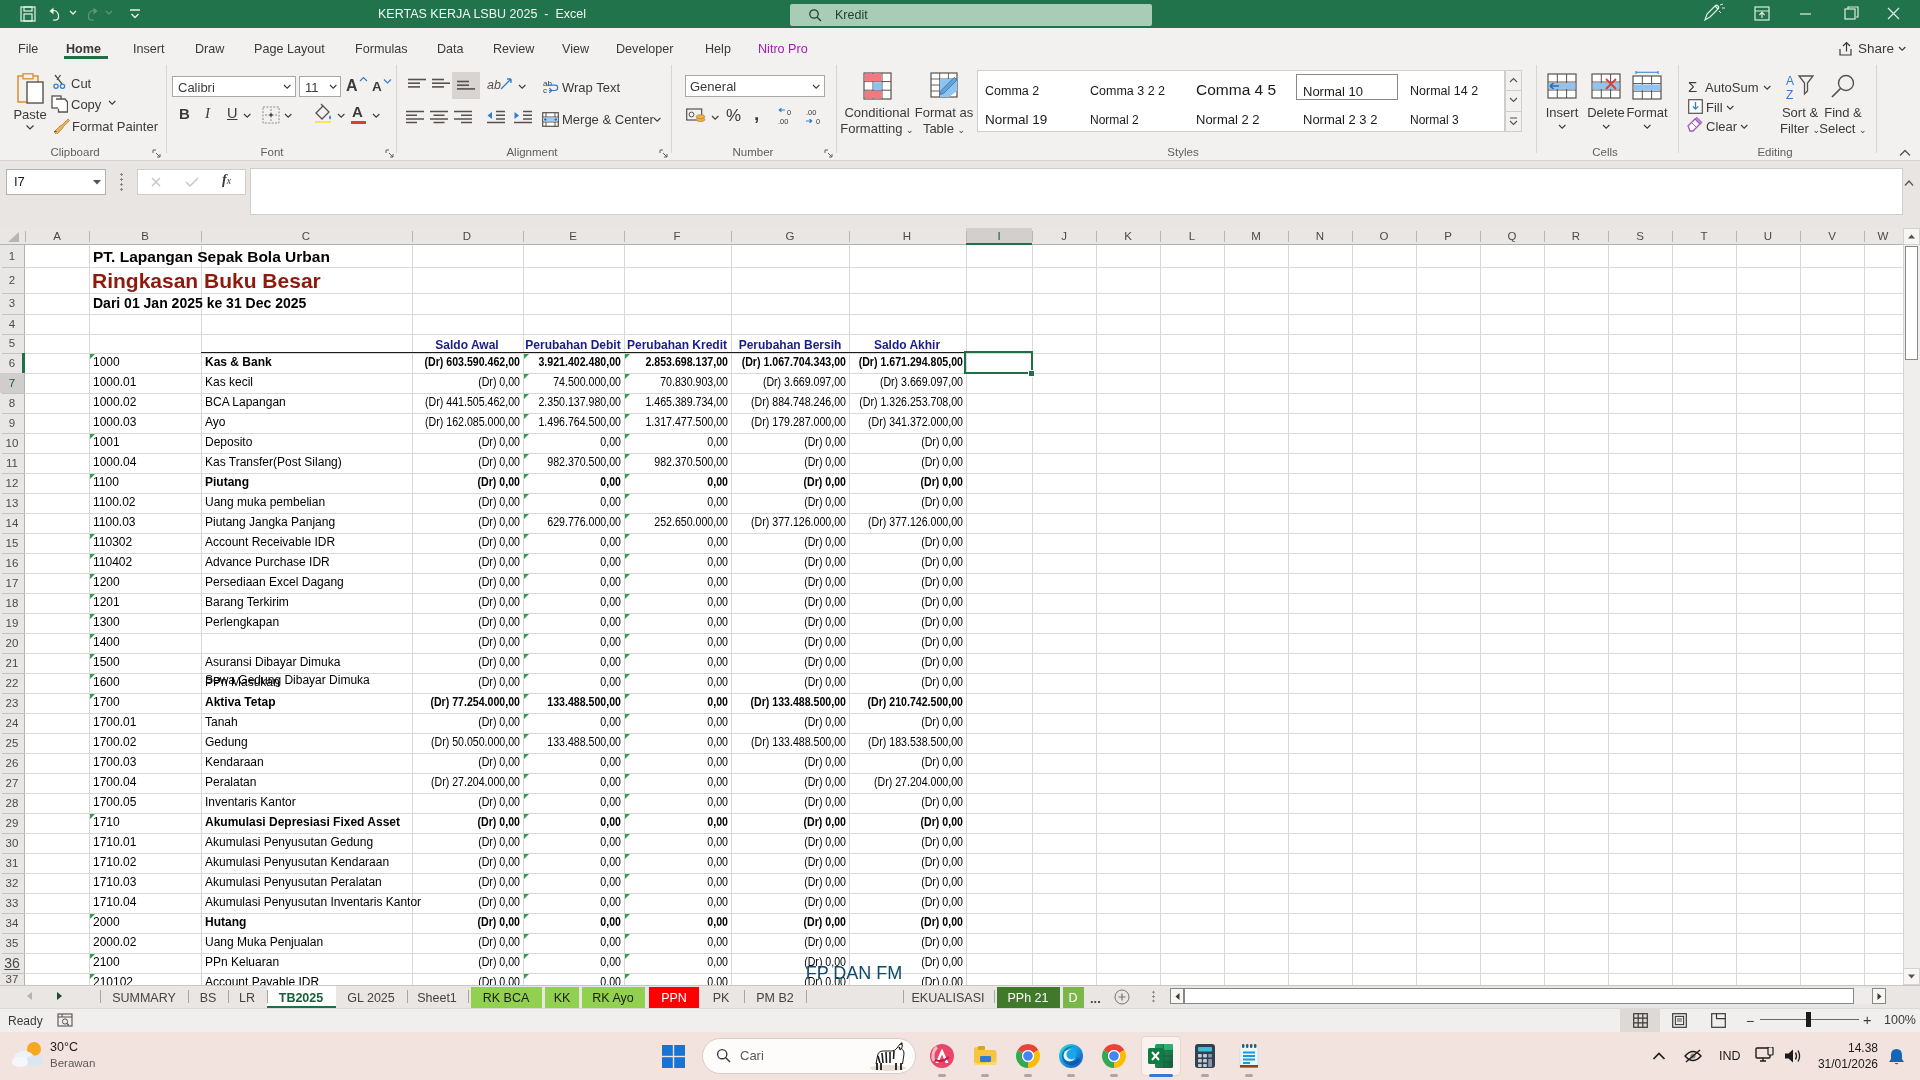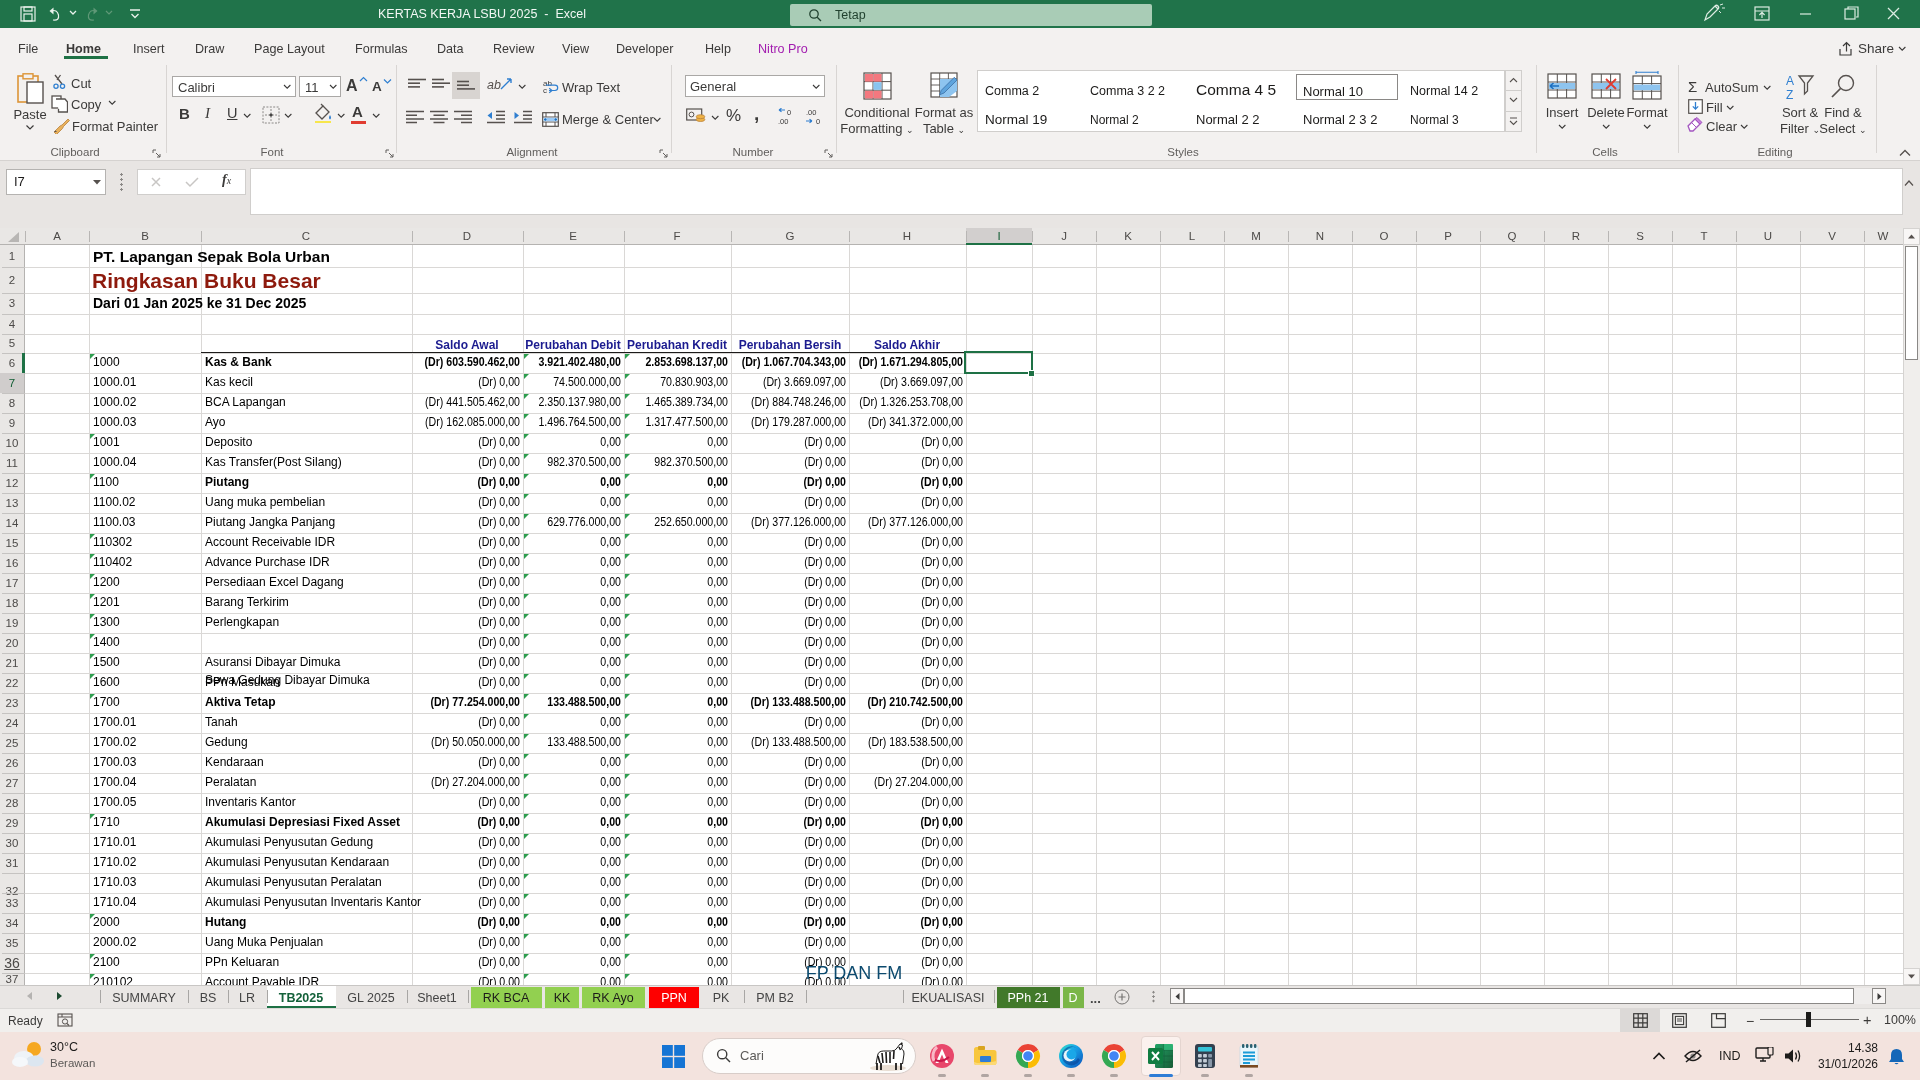--- a/index.html
+++ b/index.html
@@ -25,21 +25,21 @@
 <g stroke="#e9f2ec" fill="none" stroke-width="1.3">
 <path d="M110 4 h10 M111.5 8 l3.5 3.5 3.5 -3.5"></path>
 </g>
 </svg>
 <div class="tx" style="left:378px;top:7px;font-size:12.5px;color:#f2f7f4;">KERTAS KERJA LSBU 2025&nbsp;&nbsp;-&nbsp;&nbsp;Excel</div>
 <div class="ab" style="left:790px;top:4px;width:362px;height:22px;background:#a9ccb6;border-radius:2px;"></div>
 <svg class="ab" style="left:808px;top:8px;" width="14" height="14" viewBox="0 0 14 14">
     <circle cx="6" cy="6" r="4.2" stroke="#21422f" fill="none" stroke-width="1.3"></circle>
     <path d="M9.2 9.2 L13 13" stroke="#21422f" stroke-width="1.3"></path>
   </svg>
-<div class="tx" style="left:835px;top:8px;font-size:12.5px;color:#21422f;">Tetap</div>
+<div class="tx" style="left:835px;top:8px;font-size:12.5px;color:#21422f;">Kredit</div>
 <svg class="ab" style="left:1700px;top:3px;" width="215" height="22" viewBox="0 0 215 22">
 <g stroke="#dcebe2" fill="none" stroke-width="1.2">
 <path d="M5 17 l2 -6 8 -8 a1.5 1.5 0 0 1 3 3 l-8 8 -5 3z M15 3 l3 3"></path>
 <path d="M20 2 l3 -1 M22 5 l3 0 M19 8 l2 2" stroke-width="1"></path>
 <rect x="55" y="4" width="14" height="13"></rect>
       <path d="M55 8 h14 M62 15 v-5 m-2.6 2 l2.6 -2.6 2.6 2.6"></path>
 <path d="M100 11 h11"></path>
 <rect x="145" y="6" width="10" height="10"></rect>
       <path d="M148 6 v-2 h10 v10 h-2"></path>
 <path d="M188 5 l11 11 M199 5 l-11 11" stroke-width="1.3"></path>
@@ -490,21 +490,21 @@
 <div class="tx" style="left:12px;top:783px;font-size:11.5px;color:#4c4a48;transform:translate(-50%,-50%);">27</div>
 <div class="ab" style="left:2px;top:793px;width:23px;height:1px;background:#c5c3c1;"></div>
 <div class="tx" style="left:12px;top:803px;font-size:11.5px;color:#4c4a48;transform:translate(-50%,-50%);">28</div>
 <div class="ab" style="left:2px;top:813px;width:23px;height:1px;background:#c5c3c1;"></div>
 <div class="tx" style="left:12px;top:823px;font-size:11.5px;color:#4c4a48;transform:translate(-50%,-50%);">29</div>
 <div class="ab" style="left:2px;top:833px;width:23px;height:1px;background:#c5c3c1;"></div>
 <div class="tx" style="left:12px;top:843px;font-size:11.5px;color:#4c4a48;transform:translate(-50%,-50%);">30</div>
 <div class="ab" style="left:2px;top:853px;width:23px;height:1px;background:#c5c3c1;"></div>
 <div class="tx" style="left:12px;top:863px;font-size:11.5px;color:#4c4a48;transform:translate(-50%,-50%);">31</div>
 <div class="ab" style="left:2px;top:873px;width:23px;height:1px;background:#c5c3c1;"></div>
-<div class="tx" style="left:12px;top:883px;font-size:11.5px;color:#4c4a48;transform:translate(-50%,-50%);margin-top:8px;">32</div>
+<div class="tx" style="left:12px;top:883px;font-size:11.5px;color:#4c4a48;transform:translate(-50%,-50%);">32</div>
 <div class="ab" style="left:2px;top:893px;width:23px;height:1px;background:#c5c3c1;"></div>
 <div class="tx" style="left:12px;top:903px;font-size:11.5px;color:#4c4a48;transform:translate(-50%,-50%);">33</div>
 <div class="ab" style="left:2px;top:913px;width:23px;height:1px;background:#c5c3c1;"></div>
 <div class="tx" style="left:12px;top:923px;font-size:11.5px;color:#4c4a48;transform:translate(-50%,-50%);">34</div>
 <div class="ab" style="left:2px;top:933px;width:23px;height:1px;background:#c5c3c1;"></div>
 <div class="tx" style="left:12px;top:943px;font-size:11.5px;color:#4c4a48;transform:translate(-50%,-50%);">35</div>
 <div class="ab" style="left:2px;top:953px;width:23px;height:1px;background:#c5c3c1;"></div>
 <div class="tx" style="left:12px;top:963px;font-size:14px;color:#4c4a48;transform:translate(-50%,-50%);text-decoration:underline;">36</div>
 <div class="ab" style="left:2px;top:973px;width:23px;height:1px;background:#c5c3c1;"></div>
 <div class="tx" style="left:12px;top:979px;font-size:11.5px;color:#4c4a48;transform:translate(-50%,-50%);">37</div>

